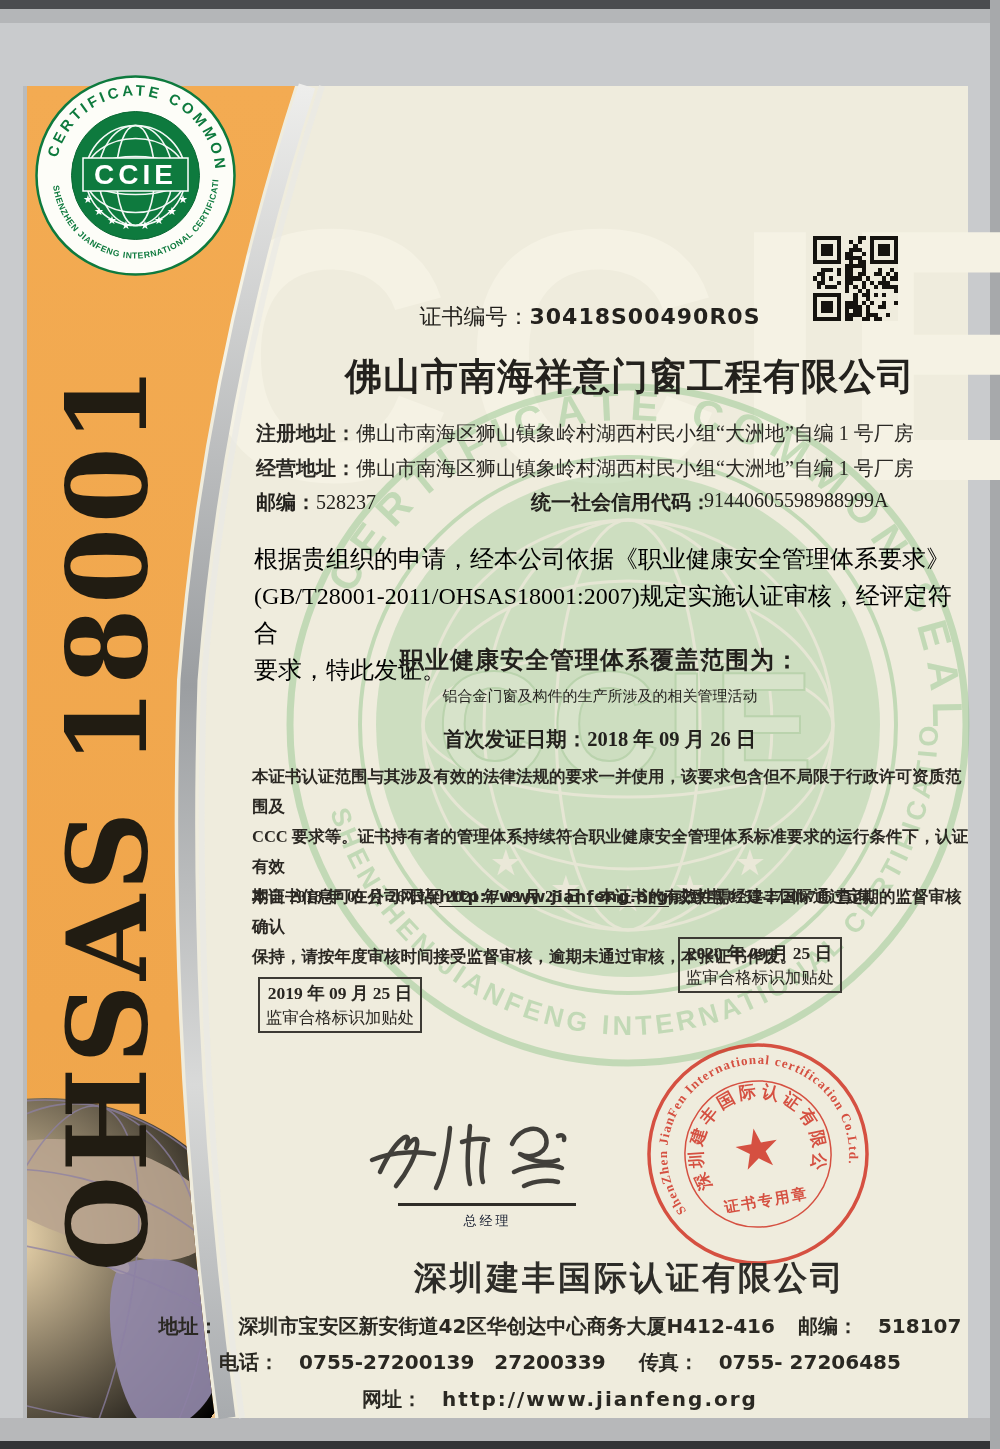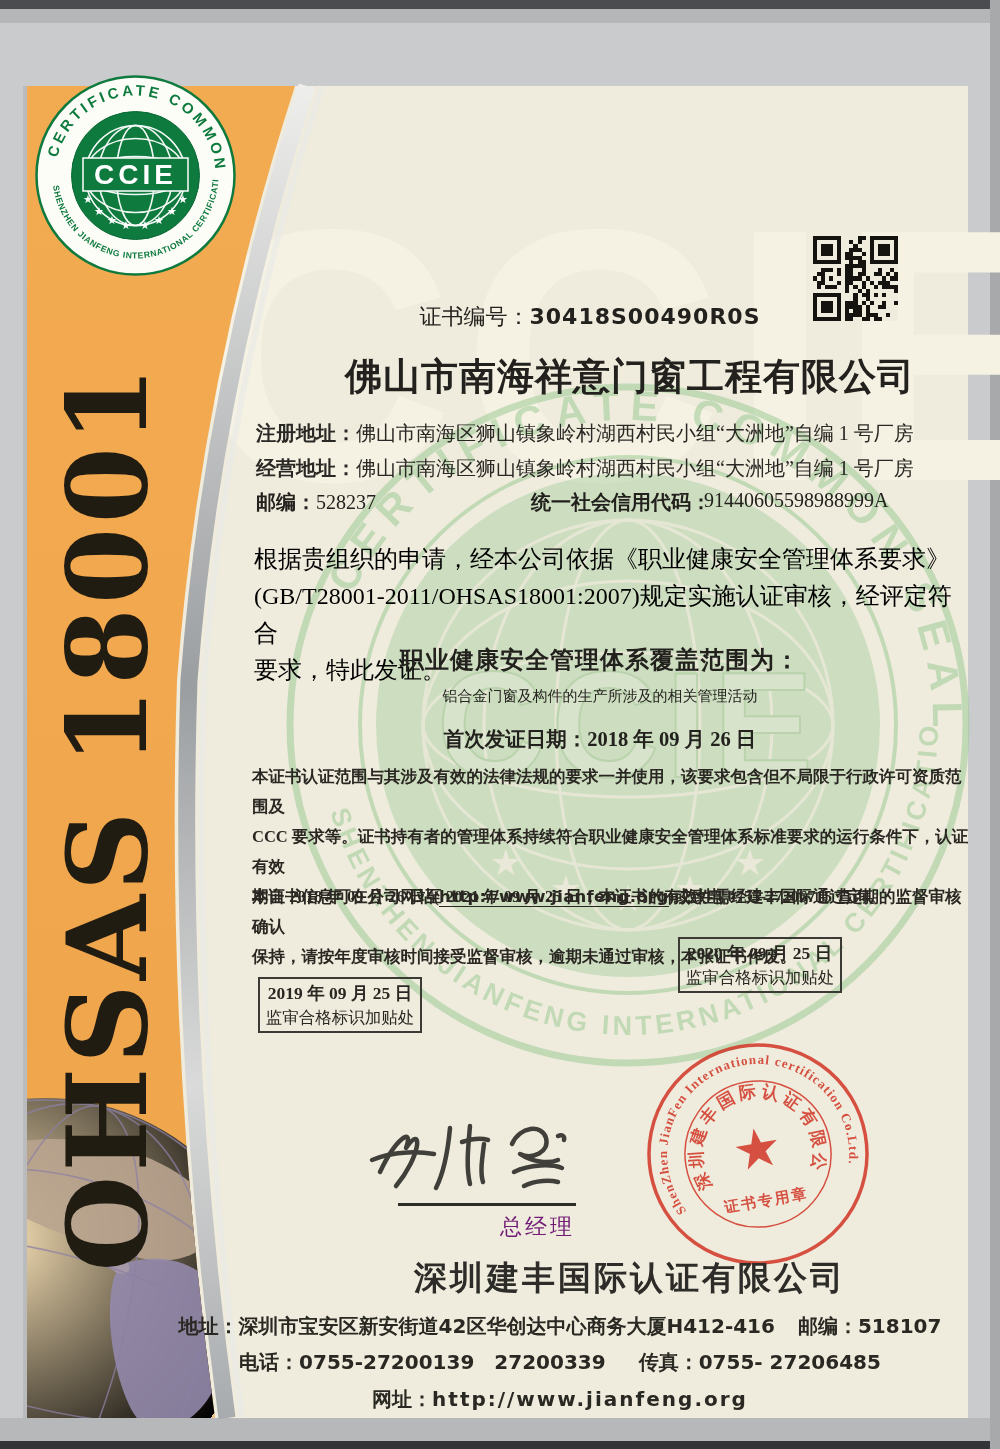--- a/index.html
+++ b/index.html
@@ -22,25 +22,25 @@
   .issue{left:240px;width:720px;font-size:20.5px;font-weight:bold;color:#23211d;}
   .fine{left:252px;width:722px;font-size:16.5px;line-height:30px;white-space:pre-line;font-weight:600;color:#2a2722;}
   .fineline{left:252px;width:722px;font-size:16.5px;font-weight:600;color:#2a2722;}
   .fineline .link{font-family:"DejaVu Sans","Liberation Sans",sans-serif;font-weight:bold;
                   border-bottom:1.5px solid #2a2722;letter-spacing:.3px;}
   .auditbox{width:160px;height:52px;border:2px solid #3c3a34;display:flex;flex-direction:column;
             justify-content:center;gap:2px;text-align:center;background:transparent;}
   .auditbox .d{font-size:17.5px;font-weight:bold;color:#2a2722;}
   .auditbox .l{font-size:16.5px;color:#2a2722;}
   .sigline{left:398px;top:1203px;width:178px;border-top:3px solid #2f2d27;}
-  .sigtitle{left:400px;top:1212px;width:175px;font-size:22px;letter-spacing:3px;color:#701a75;text-align:right;}
+  .sigtitle{left:400px;top:1212px;width:175px;font-size:13px;letter-spacing:3px;color:#0f172a;}
   .f-company{left:230px;top:1256px;width:800px;font-size:33px;font-weight:bold;letter-spacing:3px;
              font-family:"Liberation Sans","DejaVu Sans",sans-serif;color:#2d2c28;}
   .f-line{left:150px;width:820px;font-size:20px;font-weight:bold;color:#2a2822;}
-  .f-line .num{font-family:"DejaVu Sans","Liberation Sans",sans-serif;}
+  .f-line .num{font-family:"DejaVu Sans","Liberation Sans",sans-serif;margin-left:20px;}
   .f-web{letter-spacing:2px;}
   .vertical{left:-432px;top:760px;width:1080px;height:114px;transform:rotate(-90deg);
             font-weight:bold;font-size:110px;letter-spacing:4px;text-align:center;line-height:114px;
             color:#211c12;font-family:"DejaVu Serif","Liberation Serif",serif;z-index:2;}
 </style>
 </head>
 <body>
 
 <div class="page">
 

